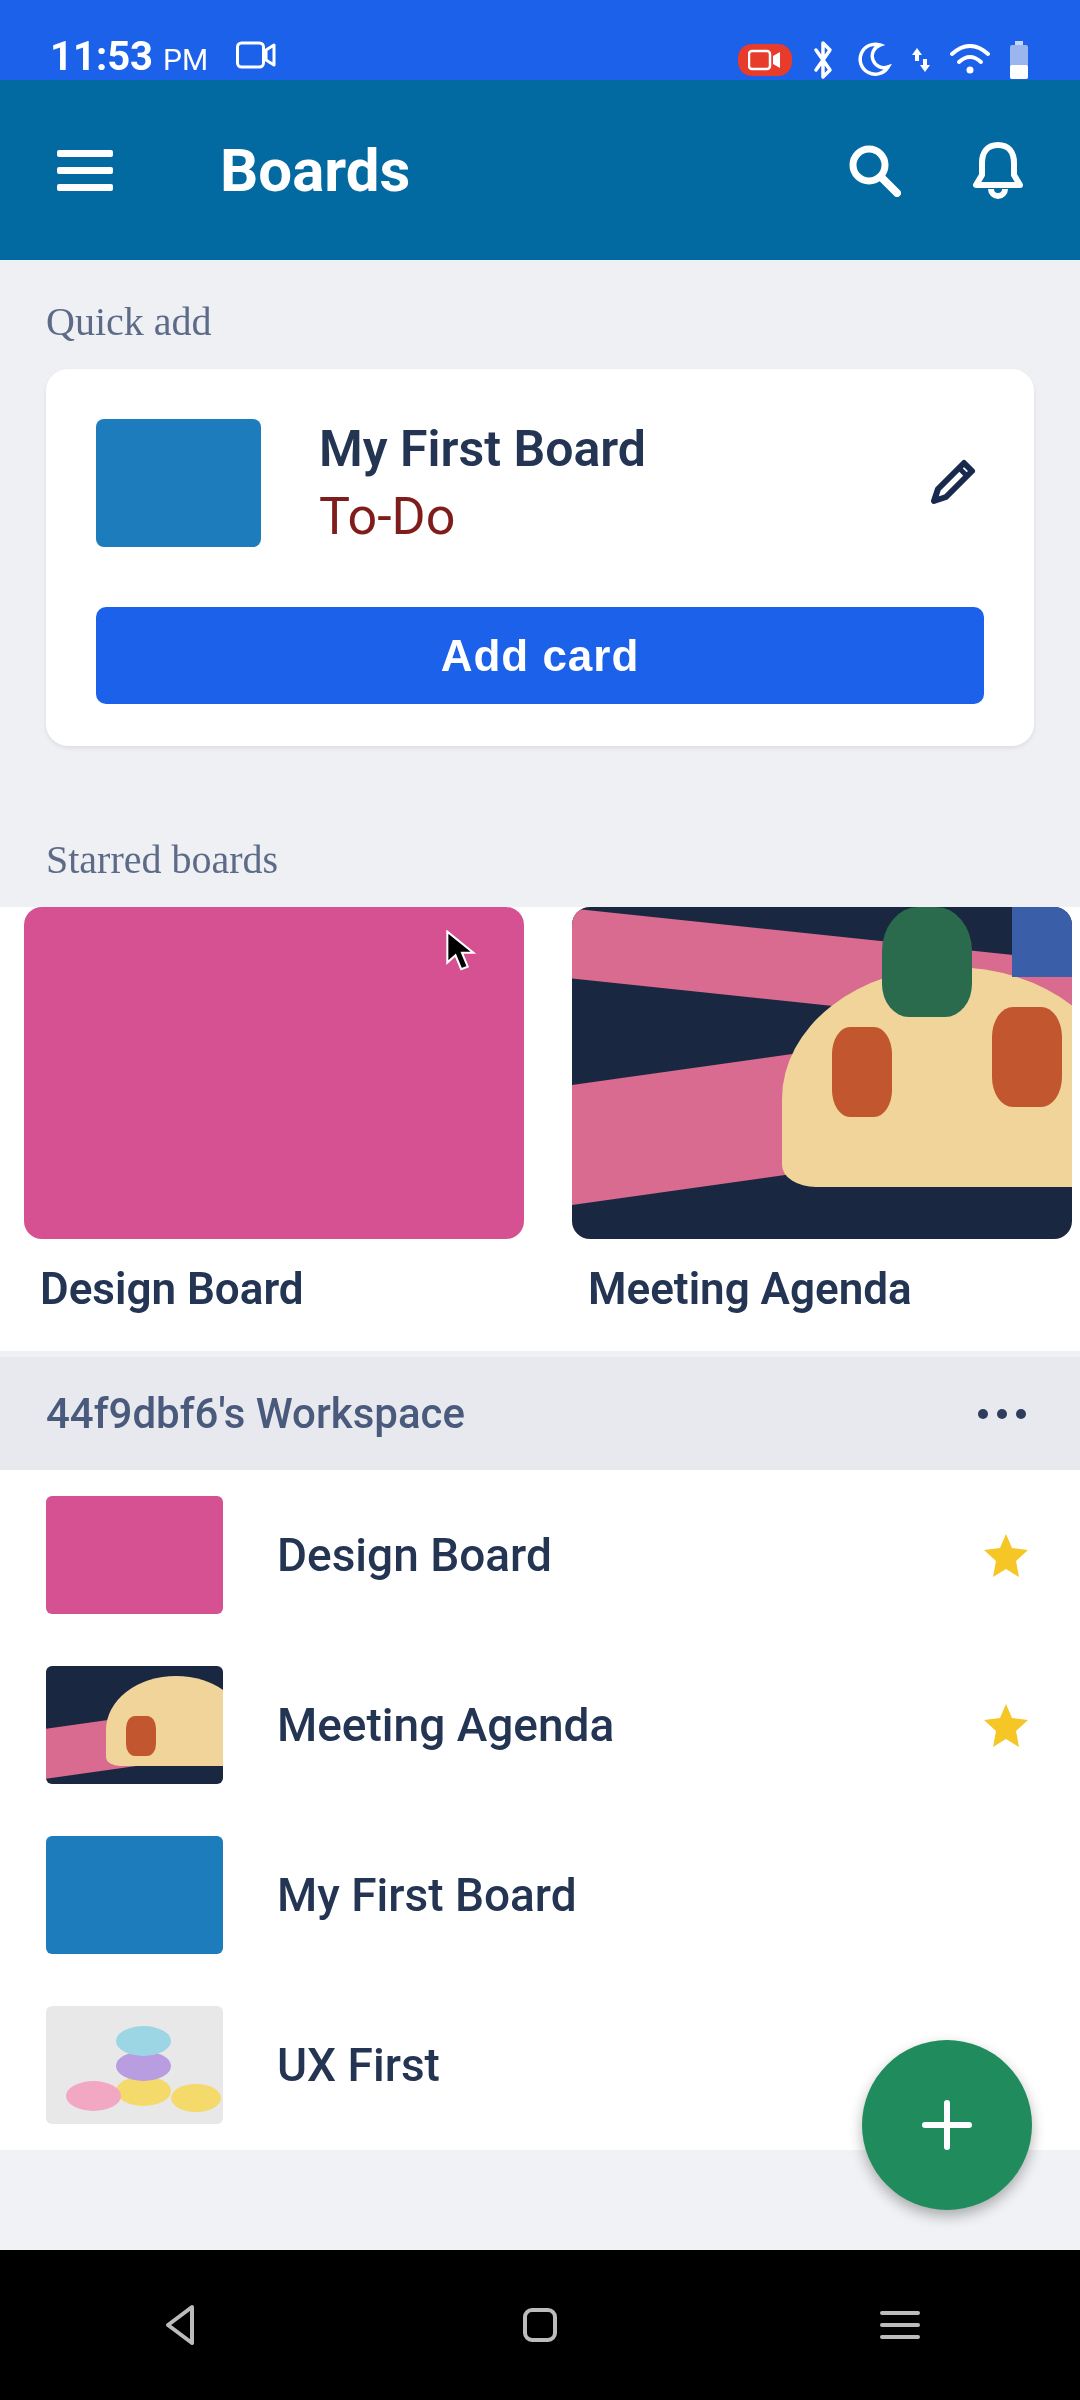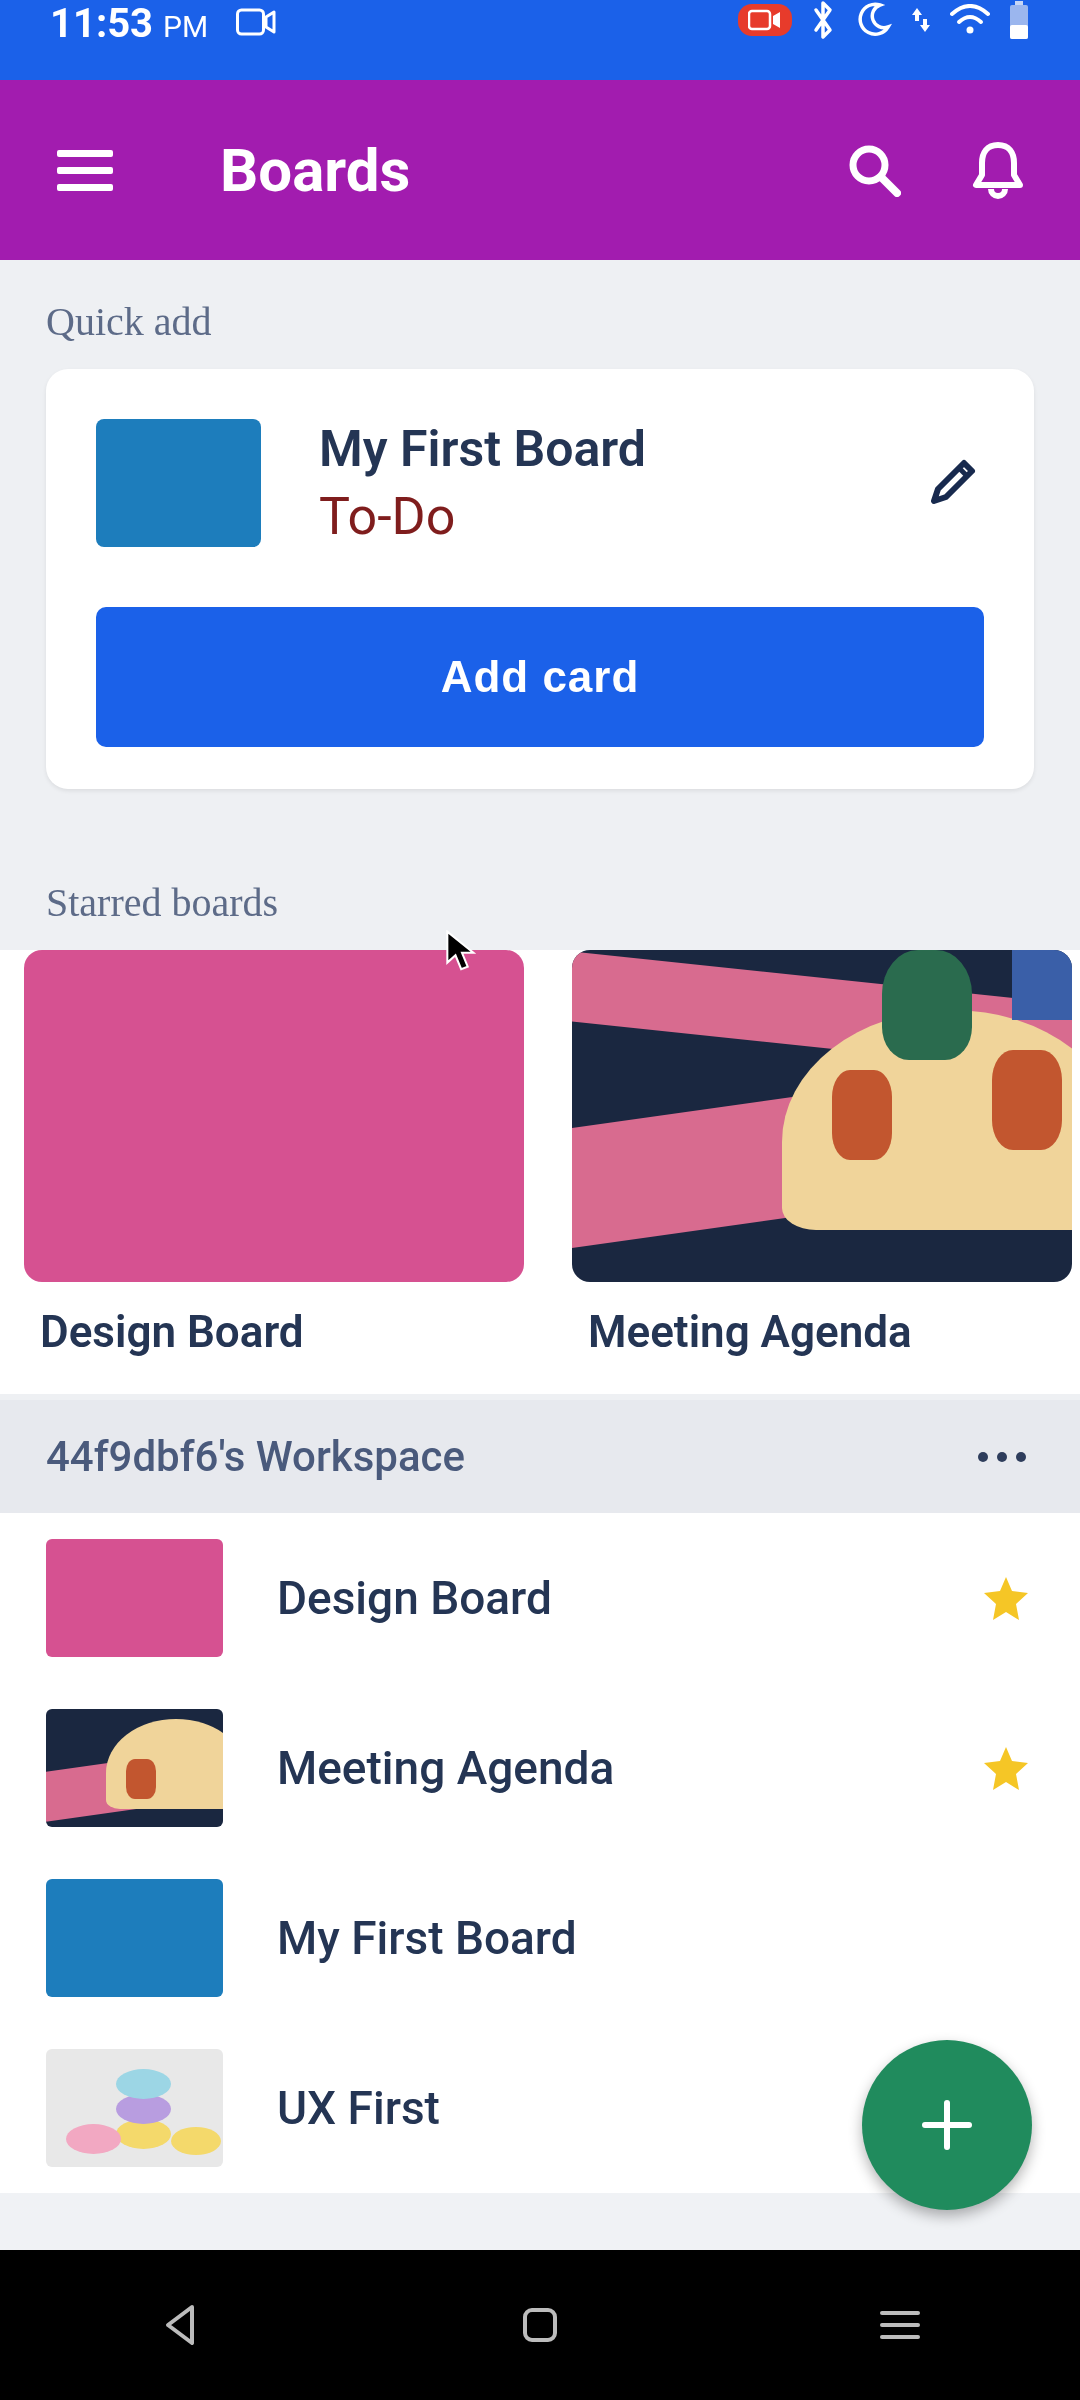--- a/index.html
+++ b/index.html
@@ -1,48 +1,48 @@
 <!DOCTYPE html>
 <html><head>
 <meta charset="utf-8">
 <style>
   * { margin: 0; padding: 0; box-sizing: border-box; }
   html, body { width: 1080px; height: 2400px; font-family: -apple-system, BlinkMacSystemFont, 'Segoe UI', Roboto, sans-serif; background: #f0f2f5; overflow: hidden; }
 
   
-  .status-bar { height: 80px; background: #1b61e9; display: flex; align-items: flex-start; justify-content: space-between; padding: 0 50px; color: #fff; }
+  .status-bar { height: 80px; background: #1b61e9; display: flex; align-items: flex-end; justify-content: space-between; padding: 0 50px; color: #fff; }
   .status-left { display: flex; align-items: baseline; gap: 10px; }
   .status-time { font-size: 40px; font-weight: 700; }
   .status-pm { font-size: 30px; font-weight: 400; }
   .status-cam { margin-left: 18px; display:inline-flex; align-items:center; }
   .status-right { display: flex; align-items: center; gap: 18px; }
   .status-icon { display: inline-flex; align-items: center; justify-content: center; }
   .rec-badge { background: #e73b2b; border-radius: 14px; padding: 4px 10px; display:inline-flex; align-items:center; }
 
   
-  .app-bar { height: 180px; background: #a21caf; display: flex; align-items: center; padding: 0 50px; color: #fff; }
+  .app-bar { height: 180px; background: #0369a1; display: flex; align-items: center; padding: 0 50px; color: #fff; }
   .menu-btn { width: 70px; height: 70px; display:flex; align-items:center; justify-content:center; }
   .app-title { font-size: 60px; font-weight: 700; margin-left: 100px; flex: 1; }
   .app-actions { display: flex; gap: 60px; }
   .app-action { width: 64px; height: 64px; display:flex; align-items:center; justify-content:center; }
 
   .content { background: #eef0f3; }
 
   
   .section-heading { font-size: 40px; color: #5d6b88; padding: 38px 46px 24px; font-family: Liberation Serif, serif; }
 
   
   .quick-card { background: #fff; margin: 0 46px; border-radius: 22px; box-shadow: 0 2px 4px rgba(0,0,0,0.08); padding: 50px 50px 42px; }
   .quick-row { display: flex; align-items: center; }
   .board-thumb-lg { width: 165px; height: 128px; background: #1d7dbc; border-radius: 8px; flex-shrink: 0; }
   .quick-text { margin-left: 58px; flex: 1; }
   .quick-title { font-size: 50px; font-weight: 600; color: #243554; }
   .quick-sub { font-size: 52px; color: #7f1d1d; margin-top: 8px; }
   .edit-btn { width: 64px; height: 64px; display:flex; align-items:center; justify-content:center; }
-  .add-card-btn { margin-top: 60px; width: 100%; height: 140px; background: #1b61e9; color: #fff; border: none; border-radius: 10px; font-size: 44px; font-weight: 700; letter-spacing: 1px; }
+  .add-card-btn { margin-top: 60px; width: 100%; height: 97px; background: #1b61e9; color: #fff; border: none; border-radius: 10px; font-size: 44px; font-weight: 700; letter-spacing: 1px; }
 
   
   .starred-scroll { background: #fff; display: flex; gap: 48px; padding: 0 24px 36px; }
   .starred-item { width: 500px; flex-shrink: 0; }
   .starred-cover { width: 500px; height: 332px; border-radius: 18px; }
   .cover-pink { background: #d65191; }
   .cover-illus { position: relative; overflow: hidden; background: #1a2740; border-radius: 18px; }
   .starred-label { font-size: 44px; font-weight: 600; color: #243554; margin-top: 24px; padding-left: 16px; }
 
   

